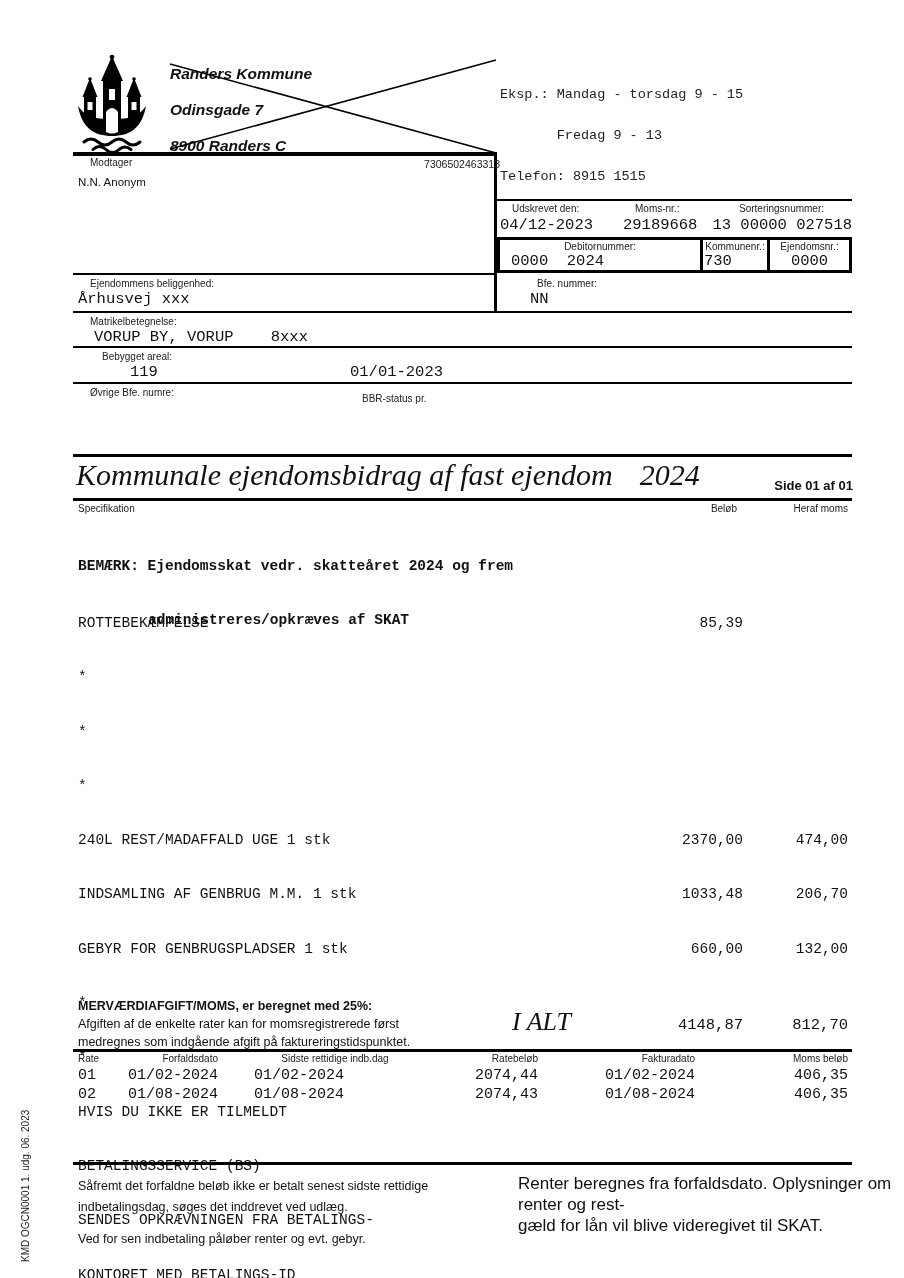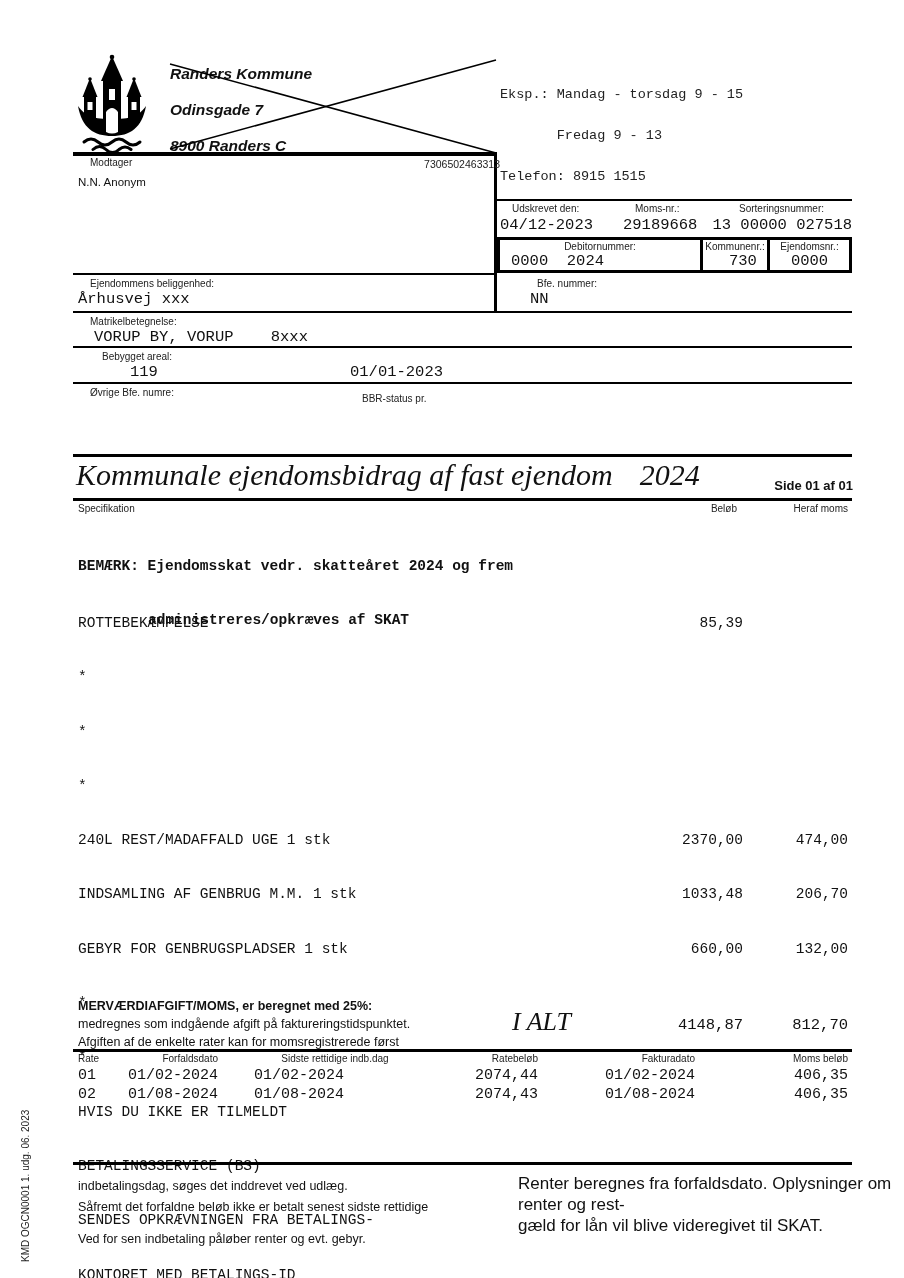--- a/index.html
+++ b/index.html
@@ -116,21 +116,21 @@
   <div class="mval mono" style="left:623px;top:216px;">29189668</div>
   <div class="mval mono" style="left:712px;top:216px;width:140px;text-align:right;">13 00000 027518</div>
 
   <div class="metabox">
     <div class="mcell" style="flex:1;">
       <span class="clbl">Debitornummer:</span>
       <span class="cval mono" style="padding-left:11px;">0000  2024</span>
     </div>
     <div class="mcell" style="width:64px;border-left:3px solid #000;">
       <span class="clbl">Kommunenr.:</span>
-      <span class="cval mono" style="padding-left:26px;">730</span>
+      <span class="cval mono" style="padding-left:1px;">730</span>
     </div>
     <div class="mcell" style="width:79px;border-left:3px solid #000;">
       <span class="clbl">Ejendomsnr.:</span>
       <span class="cval mono" style="text-align:center;">0000</span>
     </div>
   </div>
 
   <div class="lbl" style="left:525px;top:278px;">Bfe. nummer:</div>
   <div class="mval mono" style="left:530px;top:290px;">NN</div>
 
@@ -183,22 +183,22 @@
     <div class="srow"><span class="c-text">BETALINGSSERVICE (BS)</span><span class="c-amount"></span><span class="c-vat"></span></div>
     <div class="srow"><span class="c-text">SENDES OPKRÆVNINGEN FRA BETALINGS-</span><span class="c-amount"></span><span class="c-vat"></span></div>
     <div class="srow"><span class="c-text">KONTORET MED BETALINGS-ID</span><span class="c-amount"></span><span class="c-vat"></span></div>
     
     
     
   </div>
 
   <div class="vatnote">
     <div class="h">MERVÆRDIAFGIFT/MOMS, er beregnet med 25%:</div>
+    <div>Afgiften af de enkelte rater kan for momsregistrerede først</div>
     <div>medregnes som indgående afgift på faktureringstidspunktet.</div>
-    <div>Afgiften af de enkelte rater kan for momsregistrerede først</div>
   </div>
   <div class="ialt">I ALT</div>
   <div class="mval mono" style="left:626px;top:1016px;width:117px;text-align:right;">4148,87</div>
   <div class="mval mono" style="left:743px;top:1016px;width:105px;text-align:right;">812,70</div>
 
   <div class="hline" style="left:73px;top:1049px;width:779px;height:2.5px;"></div>
   <div class="rates">
     <div class="rrow rhead">
       <span class="rc1">Rate</span>
       <span class="rc2">Forfaldsdato</span>
@@ -220,22 +220,22 @@
       <span class="rc2">01/08-2024</span>
       <span class="rc3">01/08-2024</span>
       <span class="rc4">2074,43</span>
       <span class="rc5">01/08-2024</span>
       <span class="rc6">406,35</span>
     </div>
   </div>
 
   <div class="hline" style="left:73px;top:1162px;width:779px;height:3px;"></div>
   <div class="footer-l">
+    <div>Såfremt det forfaldne beløb ikke er betalt senest sidste rettidige</div>
     <div>indbetalingsdag, søges det inddrevet ved udlæg.</div>
-    <div>Såfremt det forfaldne beløb ikke er betalt senest sidste rettidige</div>
     <div class="fpara2">Ved for sen indbetaling påløber renter og evt. gebyr.</div>
   </div>
   <div class="footer-r">
     <div>Renter beregnes fra forfaldsdato. Oplysninger om renter og rest-</div>
     <div>gæld for lån vil blive videregivet til SKAT.</div>
   </div>
 
   <div class="kmd">KMD OGCN0001 1. udg. 06. 2023</div>
 
 </div>

